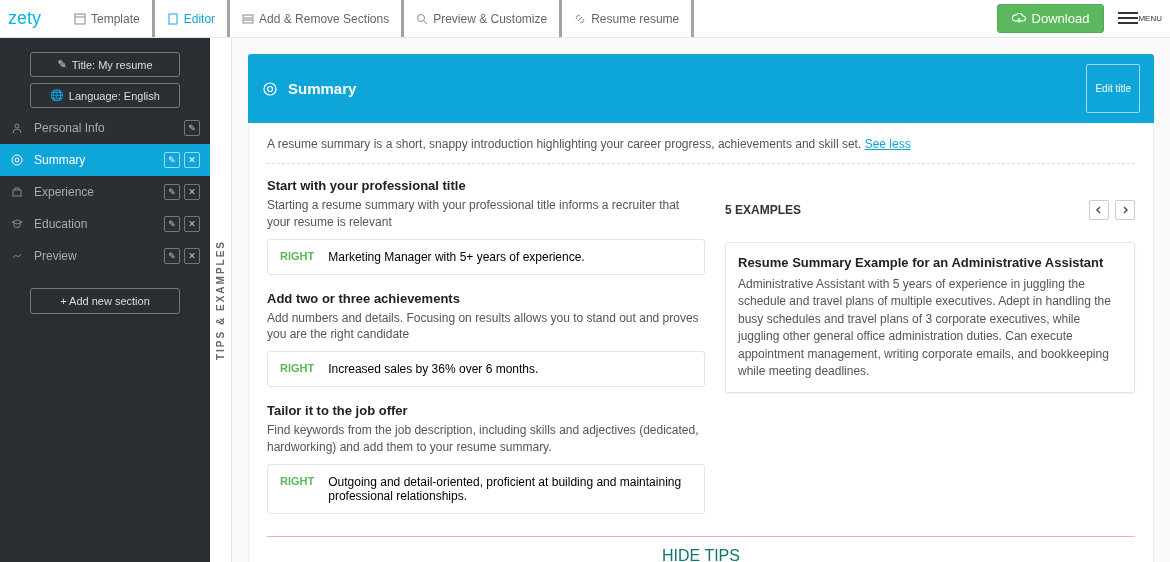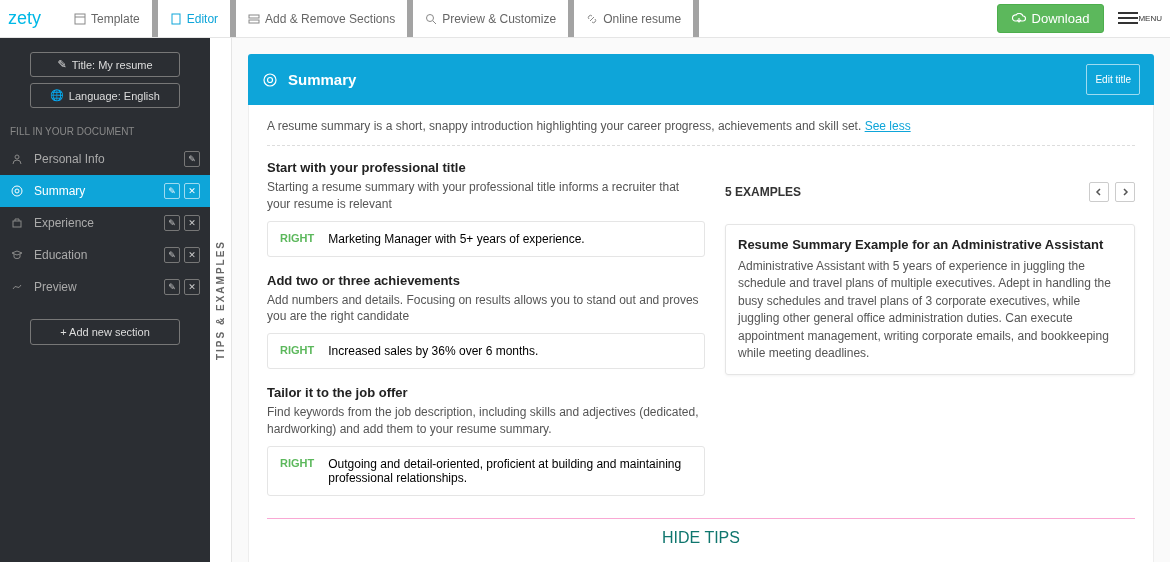--- a/index.html
+++ b/index.html
@@ -1,21 +1,21 @@
 <!DOCTYPE html>
 <html><head>
 <meta charset="utf-8">
 <style>
 * { margin: 0; padding: 0; box-sizing: border-box; font-family: -apple-system, BlinkMacSystemFont, "Segoe UI", Arial, sans-serif; }
 body { width: 1170px; height: 562px; overflow: hidden; background: #f5f5f5; }
 
 .topbar { height: 38px; background: #fff; border-bottom: 1px solid #e5e5e5; display: flex; align-items: center; padding: 0 8px; }
 .logo { color: #00b8e6; font-size: 18px; font-weight: 400; margin-right: 21px; }
 .topnav { display: flex; height: 100%; }
-.topnav-item { display: flex; align-items: center; padding: 0 12px; font-size: 12px; color: #666; cursor: pointer; border-right: 6px solid #a3a3a3; }
+.topnav-item { display: flex; align-items: center; padding: 0 12px; font-size: 12px; color: #666; cursor: pointer; border-right: 3px solid #a3a3a3; }
 .topnav-item.active { color: #0ea5d9; }
 .topnav-item .ic { margin-right: 5px; display: inline-flex; }
 .download-btn { margin-left: auto; background: #5cb85c; color: #fff; border: 1px solid #4cae4c; border-radius: 3px; padding: 6px 14px; font-size: 13px; display: flex; align-items: center; cursor: pointer; }
 .download-btn .ic { margin-right: 6px; }
 .menu-btn { margin-left: 14px; display: flex; flex-direction: row; align-items: center; cursor: pointer; font-size: 8px; color: #333; }
 .menu-btn .bars { display: flex; flex-direction: column; gap: 3px; margin-bottom: 2px; }
 .menu-btn .bars span { width: 20px; height: 2px; background: #333; }
 
 .main { display: flex; height: calc(100% - 38px); }
 
@@ -33,21 +33,21 @@
 .side-item.active .side-action { border-color: rgba(255,255,255,0.6); color: #fff; }
 .add-section { margin: 16px 30px; border: 1px solid #777; border-radius: 3px; background: transparent; color: #ddd; font-size: 11px; padding: 6px; cursor: pointer; }
 
 .vtab { width: 22px; background: #fff; border-right: 1px solid #e5e5e5; display: flex; align-items: center; justify-content: center; }
 .vtab span { writing-mode: vertical-rl; transform: rotate(180deg); font-size: 10px; letter-spacing: 2px; color: #666; font-weight: 600; }
 
 .content { flex: 1; background: #fafafa; overflow-y: auto; position: relative; }
 .blue-header { background: #0ea5d9; color: #fff; margin: 16px 16px 0; border-radius: 3px 3px 0 0; padding: 10px 14px; display: flex; align-items: center; }
 .blue-header .ic { margin-right: 10px; }
 .blue-header h2 { font-size: 15px; font-weight: 600; flex: 1; }
-.edit-title { border: 1px solid rgba(255,255,255,0.6); background: transparent; color: #fff; font-size: 10px; padding: 9px 8px; border-radius: 2px; cursor: pointer; }
+.edit-title { border: 1px solid rgba(255,255,255,0.6); background: transparent; color: #fff; font-size: 10px; padding: 18px 8px; border-radius: 2px; cursor: pointer; }
 
 .panel { background: #fff; margin: 0 16px; padding: 14px 18px; border: 1px solid #eee; border-top: none; }
 .intro { font-size: 12px; color: #555; padding-bottom: 12px; border-bottom: 1px dashed #ddd; }
 .intro a { color: #0ea5d9; text-decoration: underline; }
 
 .cols { display: flex; gap: 20px; margin-top: 14px; }
 .left { flex: 1; }
 .right { width: 410px; }
 
 .tip-block { margin-bottom: 16px; }
@@ -109,21 +109,21 @@
           </svg>
         </span>
       <span>Preview &amp; Customize</span>
     </div>
     <div class="topnav-item">
       <span class="ic">
           <svg width="12" height="12" viewBox="0 0 12 12">
             <path d="M4 8 L8 4 M3 6 a2 2 0 0 1 3-3 M6 9 a2 2 0 0 0 3-3" fill="none" stroke="#888"></path>
           </svg>
         </span>
-      <span>Online resume</span>
+      <span>Resume resume</span>
     </div>
   </div>
   <button class="download-btn">
     <span class="ic">
         <svg width="14" height="12" viewBox="0 0 14 12">
           <path d="M3 8 a3 3 0 0 1 1-6 a4 4 0 0 1 7 1 a2.5 2.5 0 0 1 0 5 Z M7 5 v4 M5 7 l2 2 l2-2" fill="none" stroke="#fff" stroke-width="1.2"></path>
         </svg>
       </span>
     <span>Download</span>
   </button>
@@ -142,21 +142,20 @@
     <div class="side-btns">
       <button class="side-btn">
         <span class="ic">✎</span>
         <span>Title: My resume</span>
       </button>
       <button class="side-btn">
         <span class="ic">🌐</span>
         <span>Language: English</span>
       </button>
     </div>
-    <div class="side-label">FILL IN YOUR DOCUMENT</div>
     <div class="side-items">
       <div class="side-item">
         <span class="ic">
             <svg width="12" height="12" viewBox="0 0 12 12">
               <circle cx="6" cy="4" r="2" fill="none" stroke="#888"></circle>
               <path d="M2 11 a4 4 0 0 1 8 0" fill="none" stroke="#888"></path>
             </svg>
           </span>
         <span>Personal Info</span>
         <div class="side-actions">

